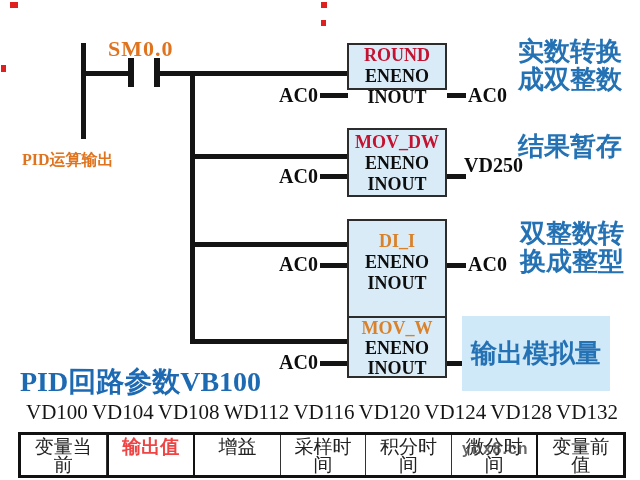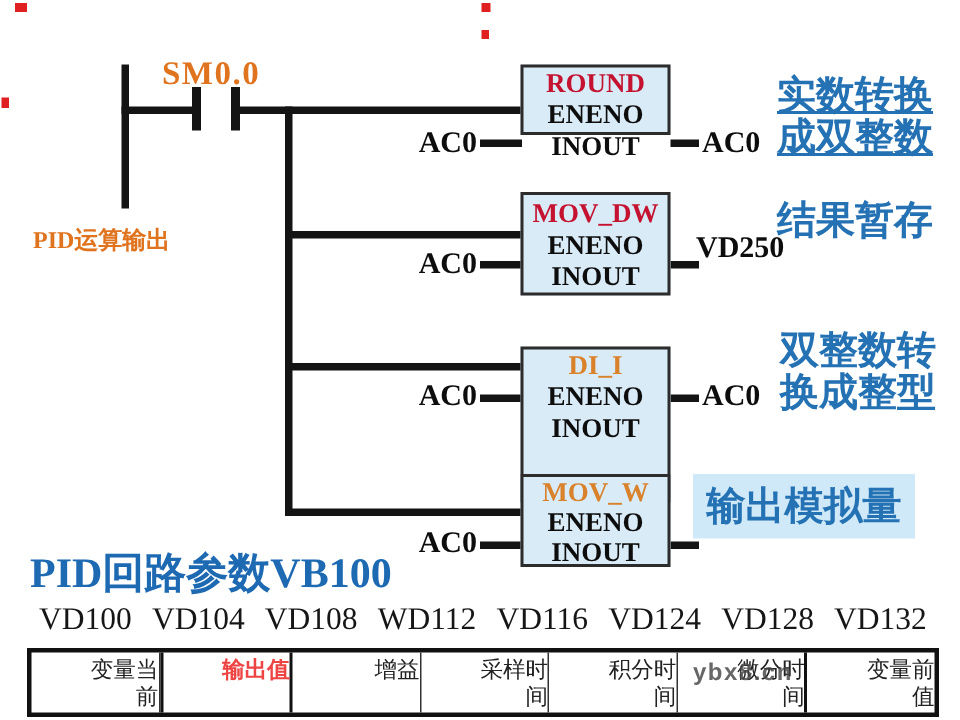--- a/index.html
+++ b/index.html
@@ -38,35 +38,35 @@
     position:absolute; font-size:20px; font-weight:bold; color:#0d0d0d;
     white-space:nowrap;
   }
   .operand.right-al{width:48px; text-align:right;}
   .operand.red{color:#cc1122;}
   .note{
     position:absolute; font-size:26px; font-weight:bold; color:#2472b4;
     line-height:28px; white-space:nowrap;
   }
   .note-highlight{
-    position:absolute; background:#cfe9f8; padding:4px 9px;
+    position:absolute; background:#cfe9f8; padding:20px 9px;
     font-size:26px; font-weight:bold; color:#2472b4; white-space:nowrap;
   }
   .addr-row{
     position:absolute; left:26px; top:400px; width:592px;
     display:flex; justify-content:space-between;
     font-size:21px; color:#161616;
   }
   .param-table{
     position:absolute; left:18px; top:432px; width:608px; height:46px;
     box-sizing:border-box; border:3px solid #111; display:flex; background:#fff;
   }
   .cell{
-    flex:1; border-right:1px solid #333; text-align:right;
-    font-size:15px; line-height:18px; color:#222; padding-top:3px;
+    flex:1; border-right:1px solid #333; text-align:center;
+    font-size:19px; line-height:18px; color:#222; padding-top:3px;
     box-sizing:border-box;
   }
   .cell:last-child{border-right:none;}
   .cell.emph{font-weight:bold; color:#ef4444;
     border-left:2px solid #111; border-right:2px solid #111;}
   .cell.thick-right{border-right:2px solid #111;}
   .watermark{
     position:absolute; left:462px; top:440px; z-index:5;
     font-size:16px; font-weight:600; color:rgba(70,70,70,0.82);
     letter-spacing:1px; font-family:"Liberation Sans",sans-serif;
@@ -110,21 +110,21 @@
       <span>EN</span>
       <span>ENO</span>
     </div>
     <div class="port-row">
       <span>IN</span>
       <span>OUT</span>
     </div>
   </div>
   <div class="operand right-al" style="left:270px;top:84px;">AC0</div>
   <div class="operand" style="left:468px;top:84px;">AC0</div>
-  <div class="note" style="left:518px;top:50px;text-decoration:underline;">
+  <div class="note" style="left:518px;top:38px;">
     <div>实数转换</div>
     <div>成双整数</div>
   </div>
 
   <div class="block" style="top:128px;height:69px;padding-top:2px;">
     <div class="block-title t-red">MOV_DW</div>
     <div class="port-row">
       <span>EN</span>
       <span>ENO</span>
     </div>
@@ -133,21 +133,21 @@
       <span>OUT</span>
     </div>
   </div>
   <div class="operand right-al" style="left:270px;top:165px;">AC0</div>
   <div class="operand" style="left:464px;top:154px;">VD250</div>
   <div class="note" style="left:518px;top:133px;">
     <div>结果暂存</div>
     <div></div>
   </div>
 
-  <div class="block" style="top:231px;height:104px;">
+  <div class="block" style="top:219px;height:104px;padding-top:10px;">
     <div class="block-title t-orange">DI_I</div>
     <div class="port-row">
       <span>EN</span>
       <span>ENO</span>
     </div>
     <div class="port-row">
       <span>IN</span>
       <span>OUT</span>
     </div>
   </div>
@@ -171,20 +171,21 @@
   </div>
   <div class="operand right-al" style="left:270px;top:351px;">AC0</div>
   <div class="note-highlight" style="left:462px;top:316px;">输出模拟量</div>
 
   <div class="addr-row">
     <span>VD100</span>
     <span>VD104</span>
     <span>VD108</span>
     <span>WD112</span>
     <span>VD116</span>
+    <span>VD120</span>
     <span>VD124</span>
     <span>VD128</span>
     <span>VD132</span>
   </div>
 
   <div class="param-table">
     <div class="cell">
       <div>变量当</div>
       <div>前</div>
     </div>

